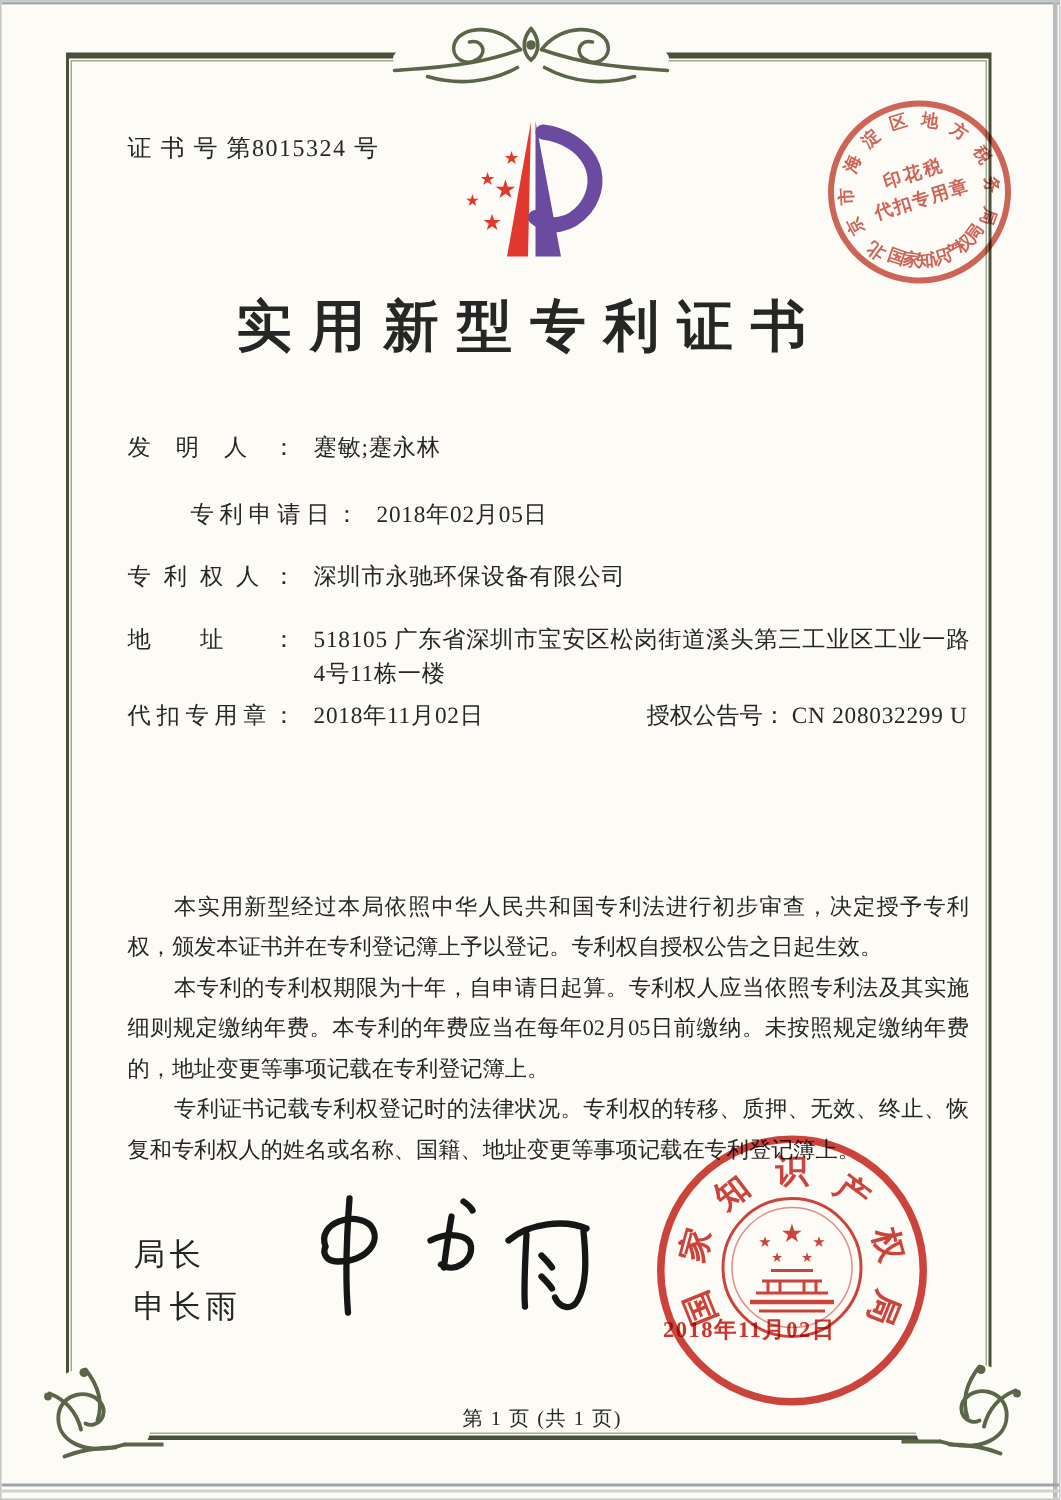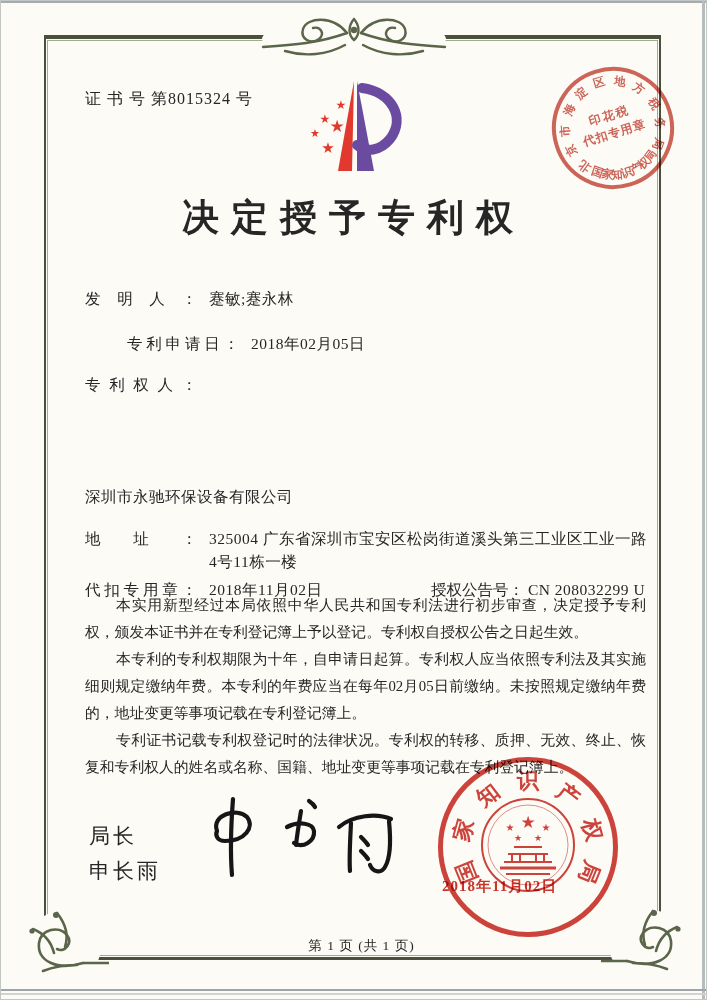--- a/index.html
+++ b/index.html
@@ -24,21 +24,21 @@
   .logo{position:absolute;left:283px;top:74px;width:140px;height:106px;}
 
   .title{position:absolute;left:0;right:0;top:192px;text-align:center;
          font-size:37px;font-weight:bold;letter-spacing:12px;}
 
   .fields{position:absolute;left:84px;top:286px;right:58px;font-size:15.5px;}
   .frow{display:flex;line-height:23px;}
   .flabel{flex:0 0 112px;width:112px;text-align:justify;text-align-last:justify;margin-right:12px;white-space:nowrap;}
   .fvalue{letter-spacing:.5px;}
   .r1{margin-bottom:28px;} .r2{margin-bottom:22px;} .r3{margin-bottom:18px;}
-  .r4{margin-bottom:18px;margin-left:42px;} .r5{margin-bottom:19px;flex-direction:column;} .r6{margin-bottom:5px;}
+  .r4{margin-bottom:18px;margin-left:42px;} .r5{margin-bottom:19px;} .r6{margin-bottom:5px;}
   .addr-val{width:452px;}
   .grant-left{display:flex;width:346px;flex:0 0 346px;}
 
   .paras{position:absolute;left:84px;right:60px;top:591px;font-size:14.8px;line-height:27px;text-align:justify;}
   .paras p{margin:0;text-indent:2.1em;}
 
   .director{position:absolute;left:88px;top:818px;font-size:21px;line-height:35px;letter-spacing:3px;}
   .sig-svg{position:absolute;left:192px;top:784px;}
 
   .seal{position:absolute;left:437px;top:756px;width:180px;height:180px;mix-blend-mode:multiply;opacity:.93;}
@@ -116,38 +116,38 @@
     <path d="M78,13 C108,17 122,43 106,64 C96,76 82,78 73,70" fill="none" stroke="#6a4b9f" stroke-width="10" stroke-linecap="round"></path>
     <g fill="#e2392e" font-size="12" text-anchor="middle">
       <text x="57" y="34" font-size="12">★</text>
       <text x="41" y="48" font-size="12">★</text>
       <text x="53" y="57" font-size="17">★</text>
       <text x="31" y="62" font-size="11">★</text>
       <text x="44" y="78" font-size="15">★</text>
     </g>
   </svg>
 
-  <div class="title">决定授予专利权</div>
+  <div class="title">实用新型专利证书</div>
 
   <div class="fields">
     <div class="frow r2">
       <span class="flabel">发明人：</span>
       <span class="fvalue">蹇敏;蹇永林</span>
     </div>
     <div class="frow r4">
       <span class="flabel">专利申请日：</span>
       <span class="fvalue">2018年02月05日</span>
     </div>
     <div class="frow r5">
       <span class="flabel">专利权人：</span>
       <span class="fvalue">深圳市永驰环保设备有限公司</span>
     </div>
     <div class="frow r6">
       <span class="flabel">地址：</span>
-      <span class="fvalue addr-val">325004 广东省深圳市宝安区松岗街道溪头第三工业区工业一路4号11栋一楼</span>
+      <span class="fvalue addr-val">518105 广东省深圳市宝安区松岗街道溪头第三工业区工业一路4号11栋一楼</span>
     </div>
     <div class="frow">
       <span class="grant-left">
         <span class="flabel">代扣专用章：</span>
         <span class="fvalue">2018年11月02日</span>
       </span>
       <span>
         <span>授权公告号：</span>
         <span class="fvalue">CN 208032299 U</span>
       </span>

